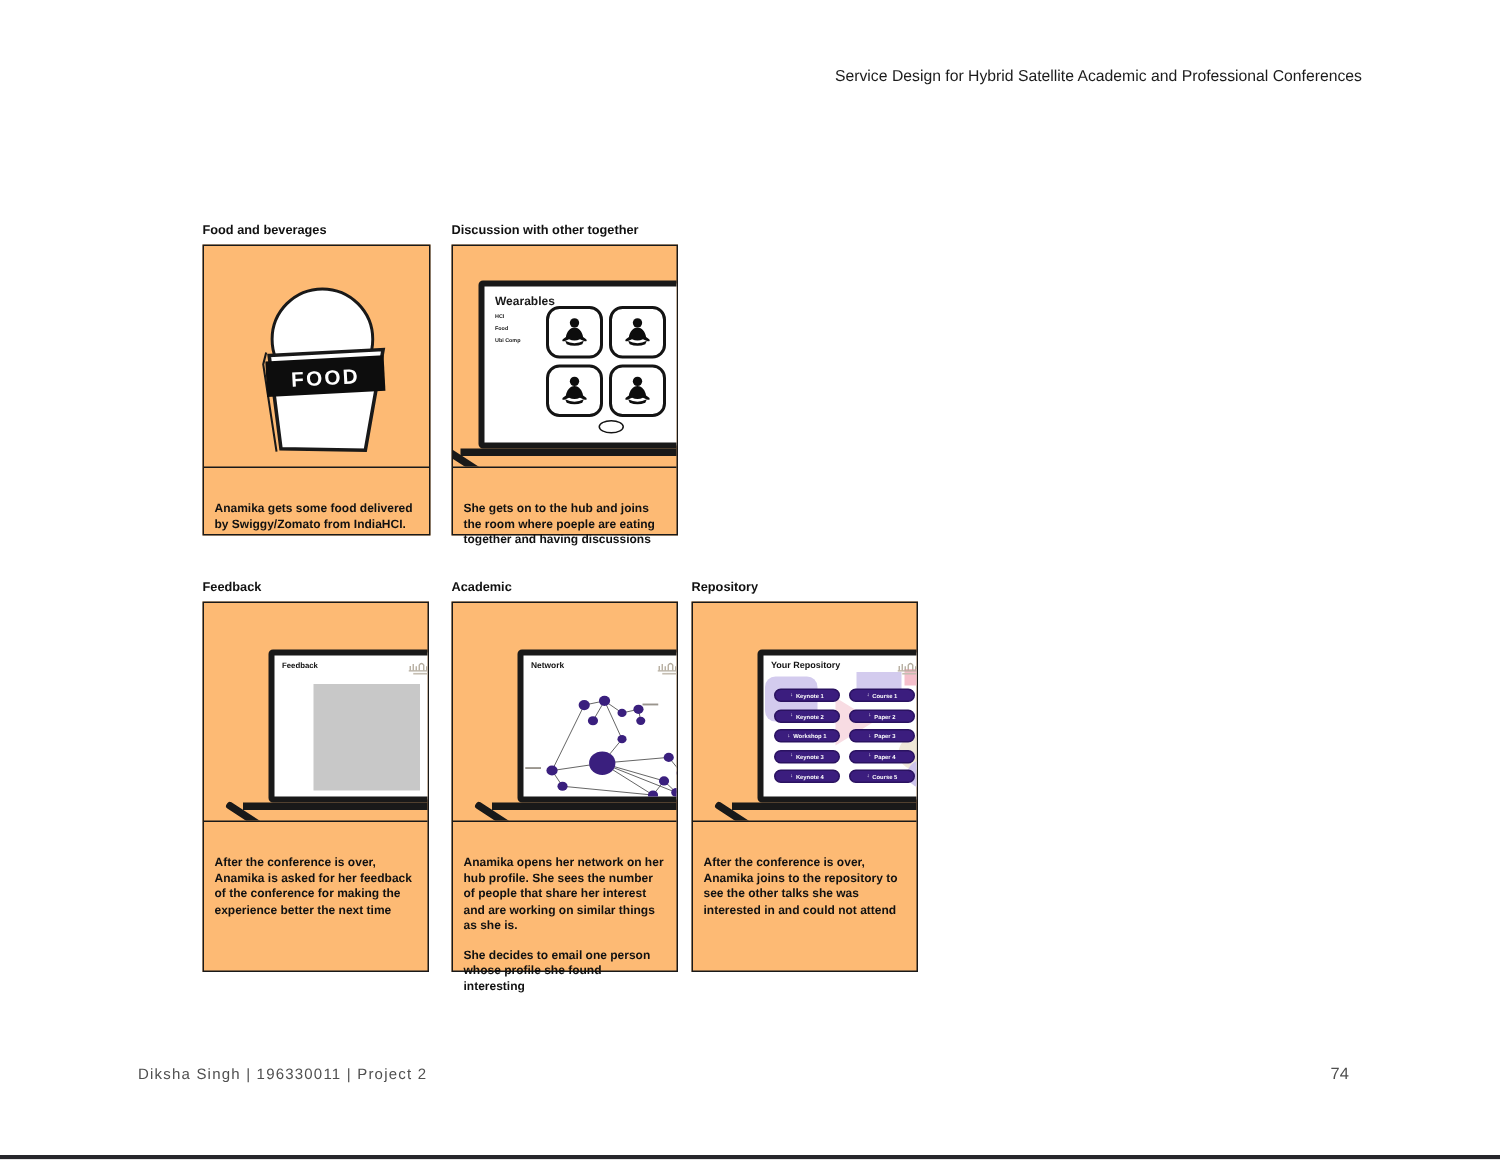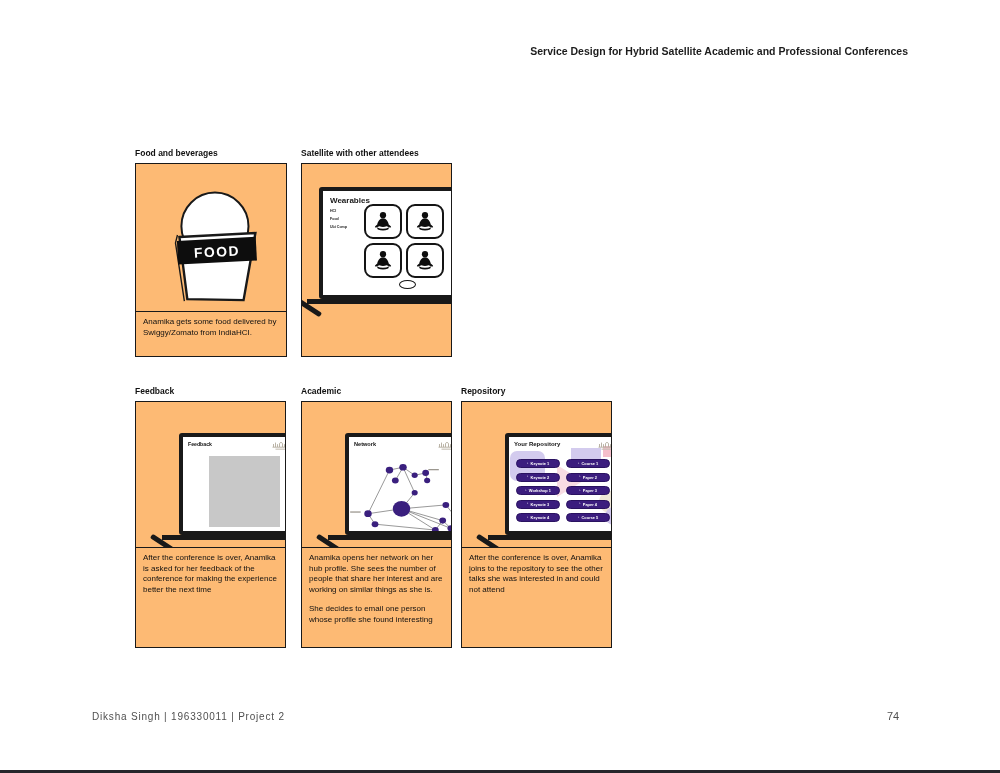--- a/index.html
+++ b/index.html
@@ -7,21 +7,21 @@
   .page {
     position: relative;
     width: 1000px; height: 773px;
     background: #ffffff;
     font-family: "Liberation Sans", sans-serif;
     color: #191919;
     overflow: hidden;
   }
   .doc-header {
     position: absolute; top: 45px; right: 92px;
-    font-size: 10.5px; font-weight: 700; color: #1c1c1c;
+    font-size: 10.5px; font-weight: 400; color: #1c1c1c;
   }
   .footer-line {
     position: absolute; left: 92px; top: 711px;
     font-size: 10px; letter-spacing: 0.8px; color: #4f4f4f;
   }
   .page-num {
     position: absolute; left: 887px; top: 710px;
     font-size: 11px; color: #4f4f4f;
   }
   .bottom-rule {
@@ -38,22 +38,22 @@
     display: flex; flex-direction: column;
   }
   .panel-title {
     position: absolute; top: -16px; left: -1px;
     font-size: 8.5px; font-weight: 700; color: #111; white-space: nowrap;
   }
   .art { position: relative; flex: 1; overflow: hidden; }
   .caption {
     height: var(--cap); flex: none;
     border-top: 1.5px solid #191919;
-    padding: 5px 7px;
-    font-size: 8px; font-weight: 400; line-height: 1.32; color: #111;
+    padding: 22px 7px;
+    font-size: 8px; font-weight: 700; line-height: 1.32; color: #111;
   }
   .caption p { margin: 0 0 9px 0; }
   .caption p:last-child { margin-bottom: 12px; }
 
   
   .screen {
     position: absolute;
     border: 4px solid #191919; border-radius: 3px;
     background: #fff; overflow: hidden;
   }
@@ -118,21 +118,21 @@
         <g transform="rotate(-3 80 88)">
           <rect x="42" y="76" width="80" height="24" fill="#0d0d0d"></rect>
           <text x="82" y="94" fill="#ffffff" font-size="14" font-weight="bold" letter-spacing="1.5" text-anchor="middle" font-family="Liberation Sans, sans-serif">FOOD</text>
         </g>
       </svg>
     </div>
     <div class="caption">Anamika gets some food delivered by Swiggy/Zomato from IndiaHCI.</div>
   </div>
 
   <div class="panel" style="--l:301px; --t:163px; --w:151px; --h:194px; --cap:45px">
-    <div class="panel-title">Satellite with other attendees</div>
+    <div class="panel-title">Discussion with other together</div>
     <div class="art">
       <div class="screen" style="left:17px; top:23px; width:140px; height:112px">
         <div class="sidebar">
           <div class="sb-title">Wearables</div>
           <div class="sb-item">HCI</div>
           <div class="sb-item">Food</div>
           <div class="sb-item">Ubi Comp</div>
         </div>
         <div class="tile-grid">
           <div class="tile">
@@ -162,20 +162,21 @@
                 <path d="M50 36 C38 36 30 48 28 60 L20 66 Q16 72 24 71 L36 66 Q50 72 64 66 L76 71 Q84 72 80 66 L72 60 C70 48 62 36 50 36 Z" fill="#0d0d0d"></path>
                 <path d="M26 70 Q50 82 74 70 L70 79 Q50 87 30 79 Z" fill="#0d0d0d"></path>
               </svg>
           </div>
         </div>
         <div class="cam-oval"></div>
       </div>
       <div class="lap-base" style="left:5px; top:135px; width:146px"></div>
       <div class="lap-leg" style="left:-7px; top:141px"></div>
     </div>
+    <div class="caption">She gets on to the hub and joins the room where poeple are eating together and having discussions</div>
   </div>
 
   <div class="panel" style="--l:135px; --t:401px; --w:151px; --h:247px; --cap:100px">
     <div class="panel-title">Feedback</div>
     <div class="art">
       <div class="screen" style="left:43px; top:31px; width:120px; height:102px">
         <div class="screen-label" style="font-size:5.2px">Feedback</div>
         <svg class="logo" viewBox="0 0 20 11">
           <g stroke="#b3ab9d" stroke-width="0.9" fill="none">
             <path d="M2.5 7 V4 M4.5 7 V2.6 M6.5 7 V4.2"></path>

